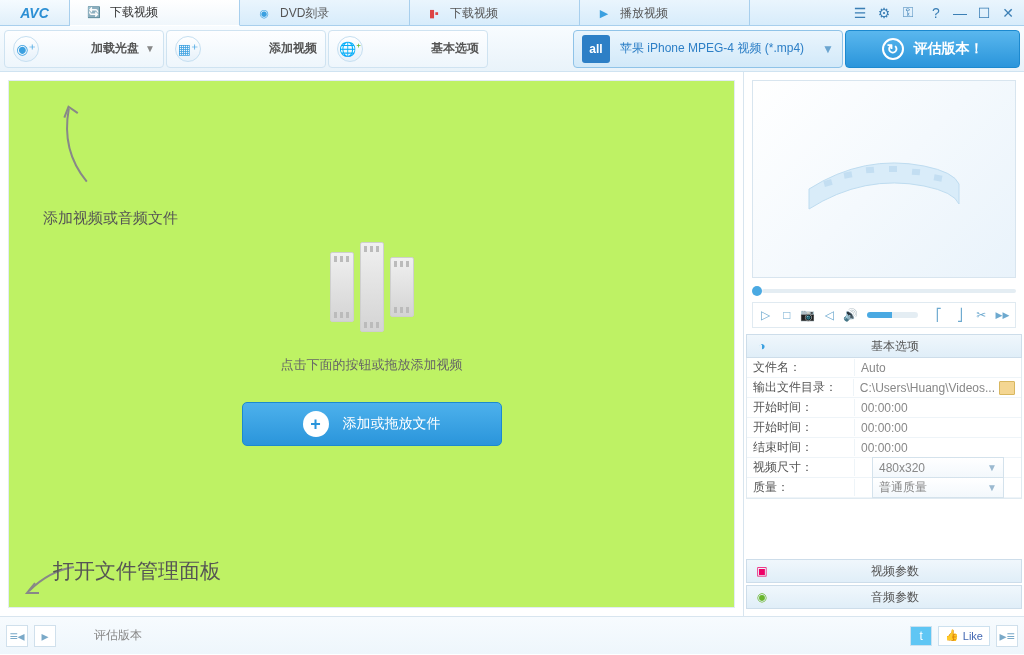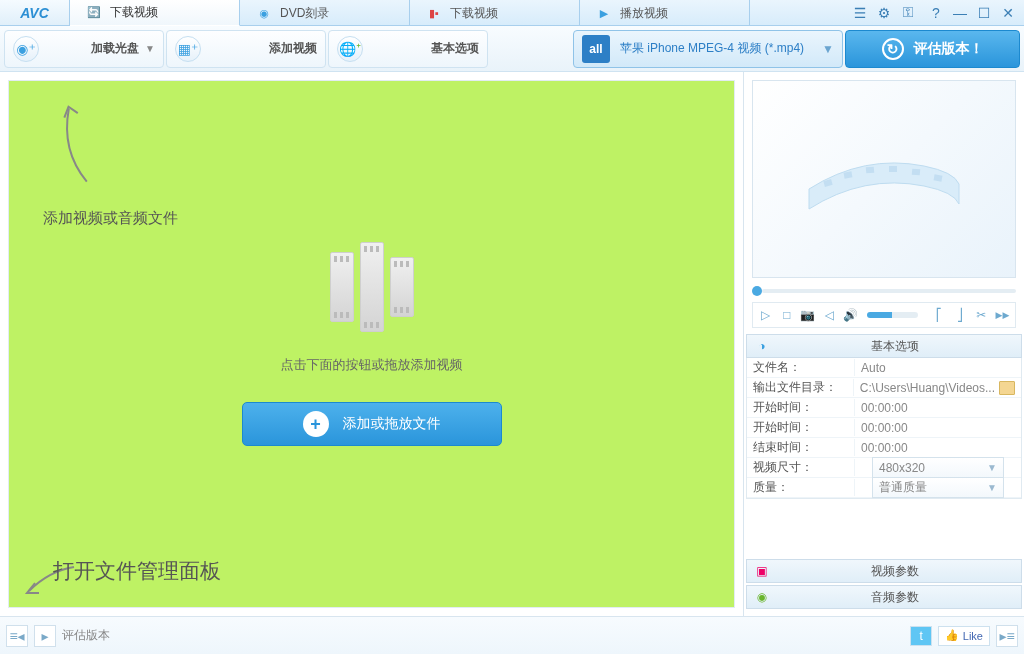--- a/index.html
+++ b/index.html
@@ -64,21 +64,21 @@
 .prow{height:20px;display:flex;align-items:center;border-bottom:1px solid #eef4f8;}
 .prow .k{width:108px;padding:0 6px;color:#555;border-right:1px solid #eef4f8;}
 .prow .v{flex:1;padding:0 6px;color:#888;display:flex;align-items:center;}
 .prow .v.sel{border:1px solid #d4e2ec;margin:17px;height:21px;background:linear-gradient(#fff,#f3f8fc);}
 .prow .v .dd{margin-left:auto;color:#9bb9d0;font-size:10px;cursor:pointer;}
 .prow .v .fold{margin-left:4px;width:16px;height:14px;background:#f4d692;border:1px solid #d8b760;border-radius:1px;cursor:pointer;}
 .accgap{height:58px;}
 
 .status { height:38px; border-top:1px solid #d8e5ef; background:linear-gradient(#f7fbfe,#eef6fc); display:flex; align-items:center; padding:0 6px; gap:6px; }
 .status .nav{width:22px;height:22px;border:1px solid #d0e0ec;background:#fff;display:flex;align-items:center;justify-content:center;color:#7aa9c8;cursor:pointer;font-size:14px;}
-.status .txt{color:#888;flex:1;}
+.status .txt{color:#888;flex:1;margin-left:32px;}
 .status .soc{width:22px;height:20px;border:1px solid #cde1ef;background:#fff;display:flex;align-items:center;justify-content:center;color:#3a8bc9;font-size:12px;cursor:pointer;}
 .status .like{height:20px;border:1px solid #cde1ef;background:#fff;display:flex;align-items:center;padding:0 6px;gap:4px;color:#4267b2;font-size:11px;cursor:pointer;}
 </style>
 </head>
 <body>
 
 <div class="titlebar">
   <div class="logo">AVC</div>
   <div class="tabs">
     <div class="tab active">

